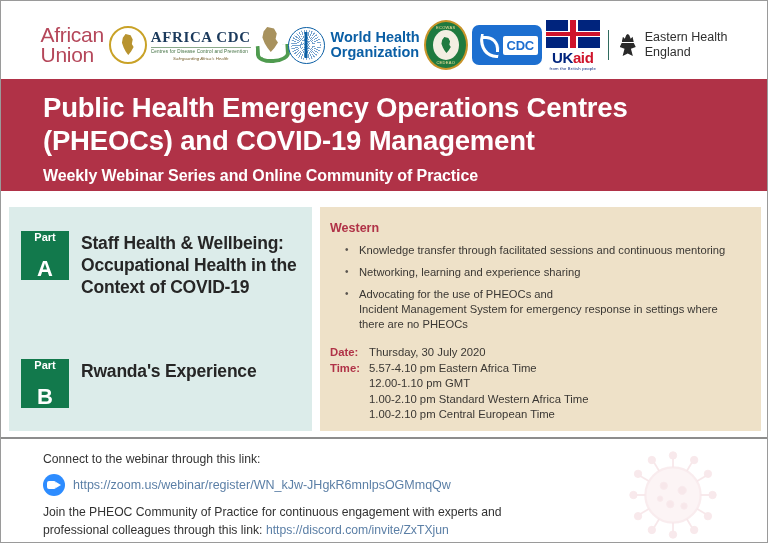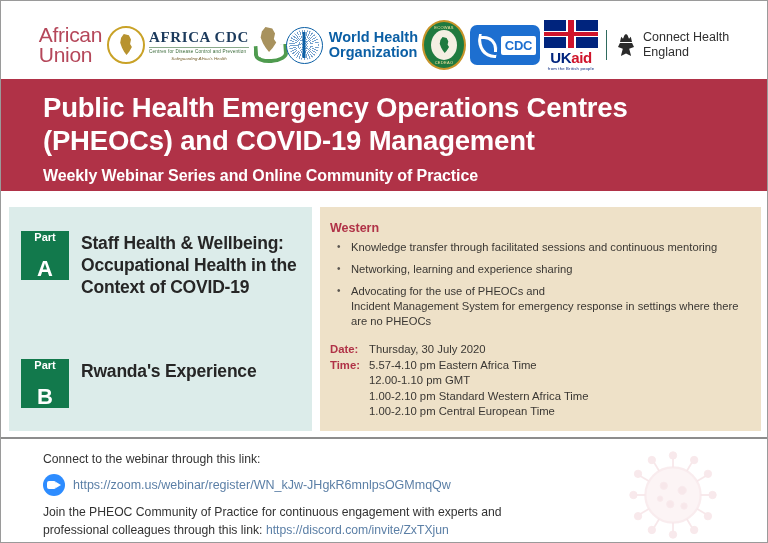--- a/index.html
+++ b/index.html
@@ -357,21 +357,21 @@
     margin-left: 8px;
     box-sizing: border-box;
     padding: 14px 10px 10px 10px;
   }
   .features-head {
     color: #b03247;
     font-size: 12.5px;
     font-weight: bold;
     margin-bottom: 5px;
   }
-  .feat-list { list-style: none; margin: 0; padding: 0; }
+  .feat-list { list-style: none; margin: 8px; padding: 0; }
   .feat-item {
     position: relative;
     padding-left: 21px;
     color: #3a3733;
     font-size: 11.2px;
     line-height: 15px;
     margin-bottom: 7px;
   }
   .feat-item::before {
     content: "\2022";
@@ -511,21 +511,21 @@
       <div class="ukaid">
         <div class="ukflag"></div>
         <div class="ukaid-word"><span class="uk">UK</span><span class="aid">aid</span></div>
         <div class="ukaid-sub">from the British people</div>
       </div>
     </div>
 
     <div class="logo phe">
       <div class="phe-crest"></div>
       <div>
-        <div class="phe-text">Connect Health</div>
+        <div class="phe-text">Eastern Health</div>
         <div class="phe-text">England</div>
       </div>
     </div>
 
   </div>
 
   <div class="title-banner">
     <div class="title-line">Public Health Emergency Operations Centres</div>
     <div class="title-line">(PHEOCs) and COVID-19 Management</div>
     <div class="subtitle-line">Weekly Webinar Series and Online Community of Practice</div>

